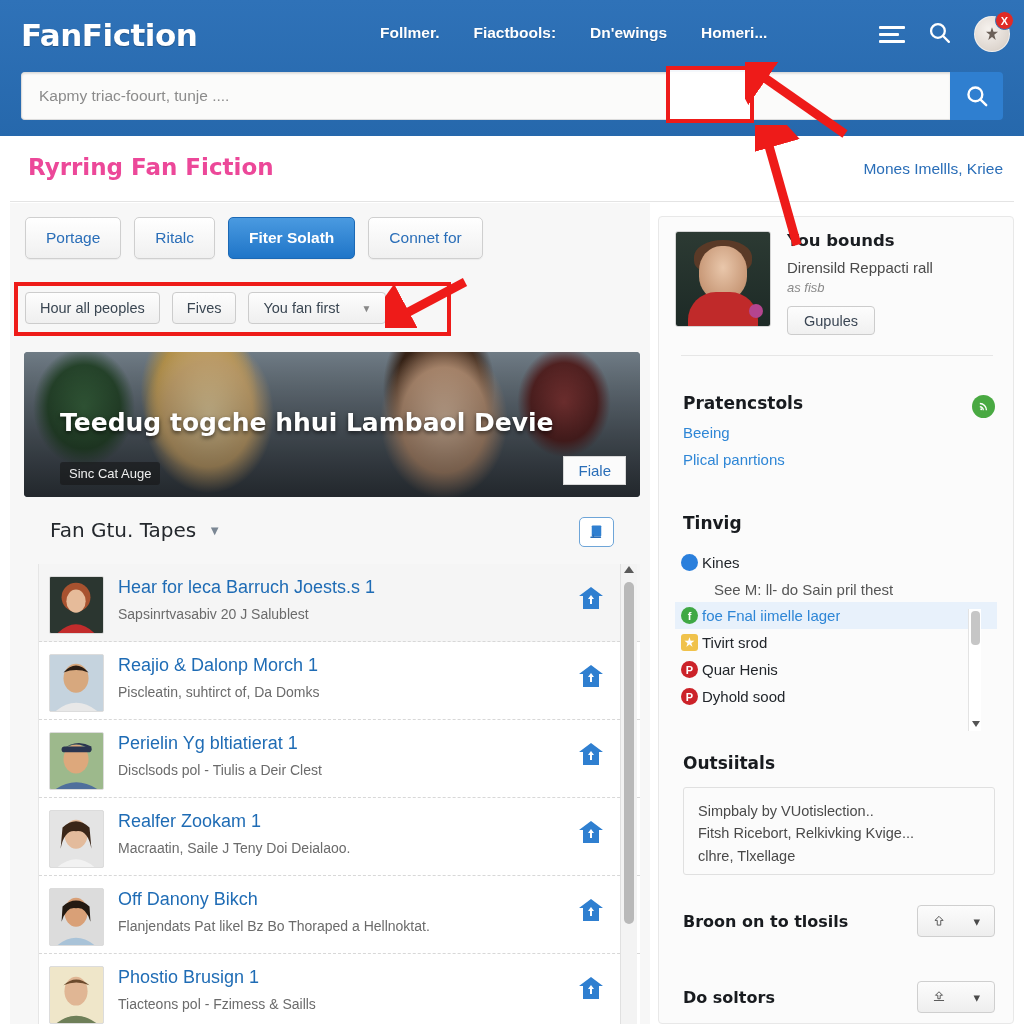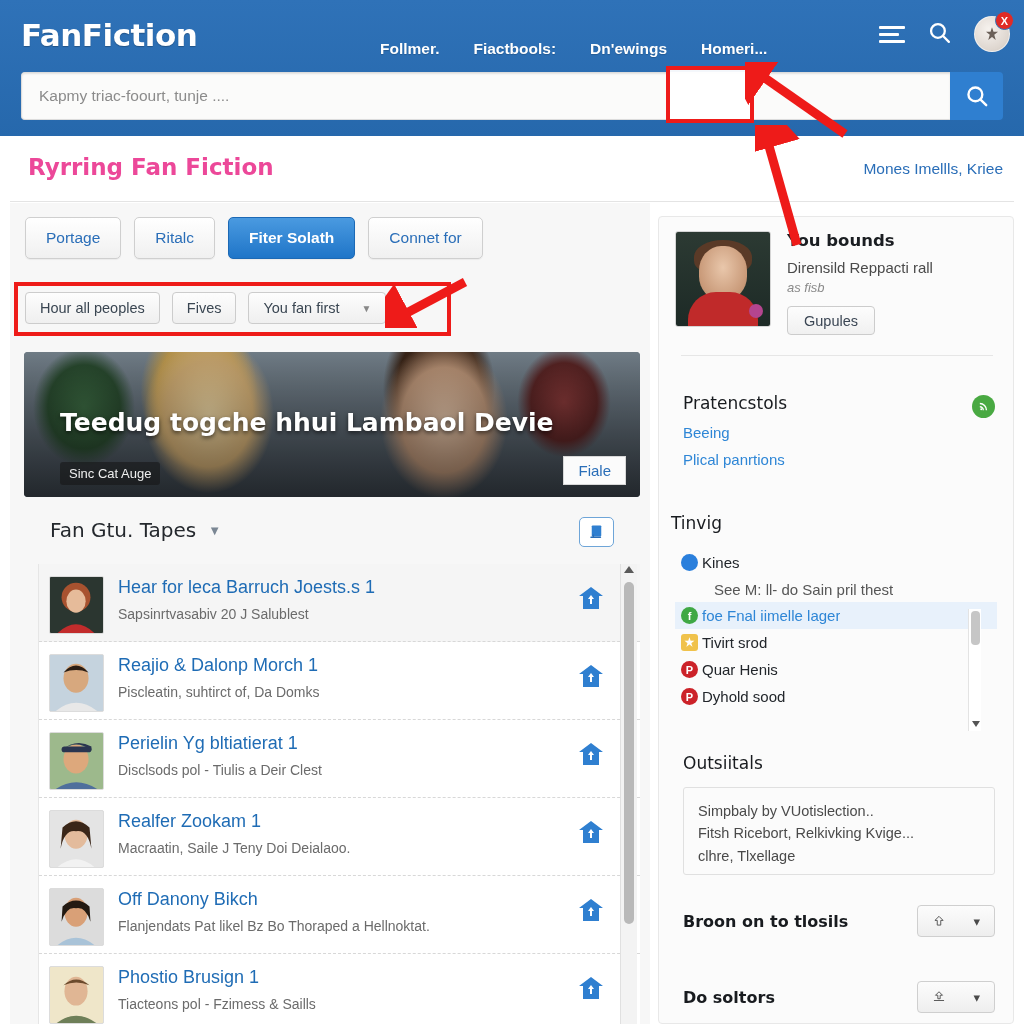--- a/index.html
+++ b/index.html
@@ -17,21 +17,21 @@
     background: linear-gradient(180deg,#2f72b8 0%, #2668ac 100%);
   }
   #brand {
     position: absolute; left: 21px; top: 17px;
     font-family: "DejaVu Sans", sans-serif;
     font-weight: bold; font-size: 31px; color: #ffffff;
     letter-spacing: -0.5px;
     text-shadow: 0 1px 1px rgba(0,0,0,.25);
   }
   #topnav {
-    position: absolute; left: 380px; top: 40px;
+    position: absolute; left: 380px; top: 24px;
     display: flex; align-items: center; gap: 34px;
   }
   .navlink {
     color: #ffffff; font-size: 15.5px; font-weight: bold;
     white-space: nowrap; cursor: pointer;
     text-shadow: 0 1px 1px rgba(0,0,0,.18);
   }
   #navicons {
     position: absolute; right: 14px; top: 16px;
     display: flex; align-items: center; gap: 22px;
@@ -242,21 +242,21 @@
   #profsub { font-size: 13px; color: #8a8a8a; margin-top: 2px; font-style: italic; }
   #profbtn {
     margin-top: 11px; display: inline-flex; align-items: center; justify-content: center;
     height: 29px; padding: 0 16px; border: 1px solid #cccccc; border-radius: 4px;
     background: linear-gradient(180deg,#fdfdfd 0%,#f0f0f0 100%);
     font-size: 14.5px; color: #3b4654; cursor: pointer;
   }
   .hrline { position: absolute; left: 22px; width: 312px; height: 1px; background: #e6e6e6; }
 
   .sectitle {
-    position: absolute; font-size: 17px; font-weight: normal; color: #181b1f;
+    position: absolute; font-size: 17px; font-weight: bold; color: #181b1f;
     font-family: "DejaVu Sans", sans-serif;
   }
   #rsslink {
     position: absolute; right: 18px; top: 178px; width: 23px; height: 23px;
     border-radius: 50%; background: #49a942; color: #fff; font-size: 12px;
     display: flex; align-items: center; justify-content: center; cursor: pointer;
   }
   .seclink { position: absolute; font-size: 15px; color: #2e86d6; cursor: pointer; }
 
   
@@ -563,21 +563,21 @@
 
   <div class="sectitle" style="left:24px; top:176px">Pratencstols</div>
   <div id="rsslink">
     <svg width="11" height="11" viewBox="0 0 24 24" fill="#ffffff">
         <path d="M5 18a2 2 0 104 0 2 2 0 10-4 0M4 11a9 9 0 019 9h-3a6 6 0 00-6-6zM4 4a16 16 0 0116 16h-3A13 13 0 004 7z"></path>
       </svg>
   </div>
   <div class="seclink" style="left:24px; top:207px">Beeing</div>
   <div class="seclink" style="left:24px; top:234px">Plical panrtions</div>
 
-  <div class="sectitle" style="left:12px; top:296px">Tinvig</div>
+  <div class="sectitle" style="left:24px; top:296px">Tinvig</div>
 
   <div id="trendframe"></div>
   <div id="trendlist">
     <div class="trow">
       <span class="tic" style="background:#2a7fdc"></span>
       <span class="label">Kines</span>
     </div>
     <div class="trow note">
       <span class="label" style="color:#565656">See M: ll- do Sain pril thest</span>
     </div>

